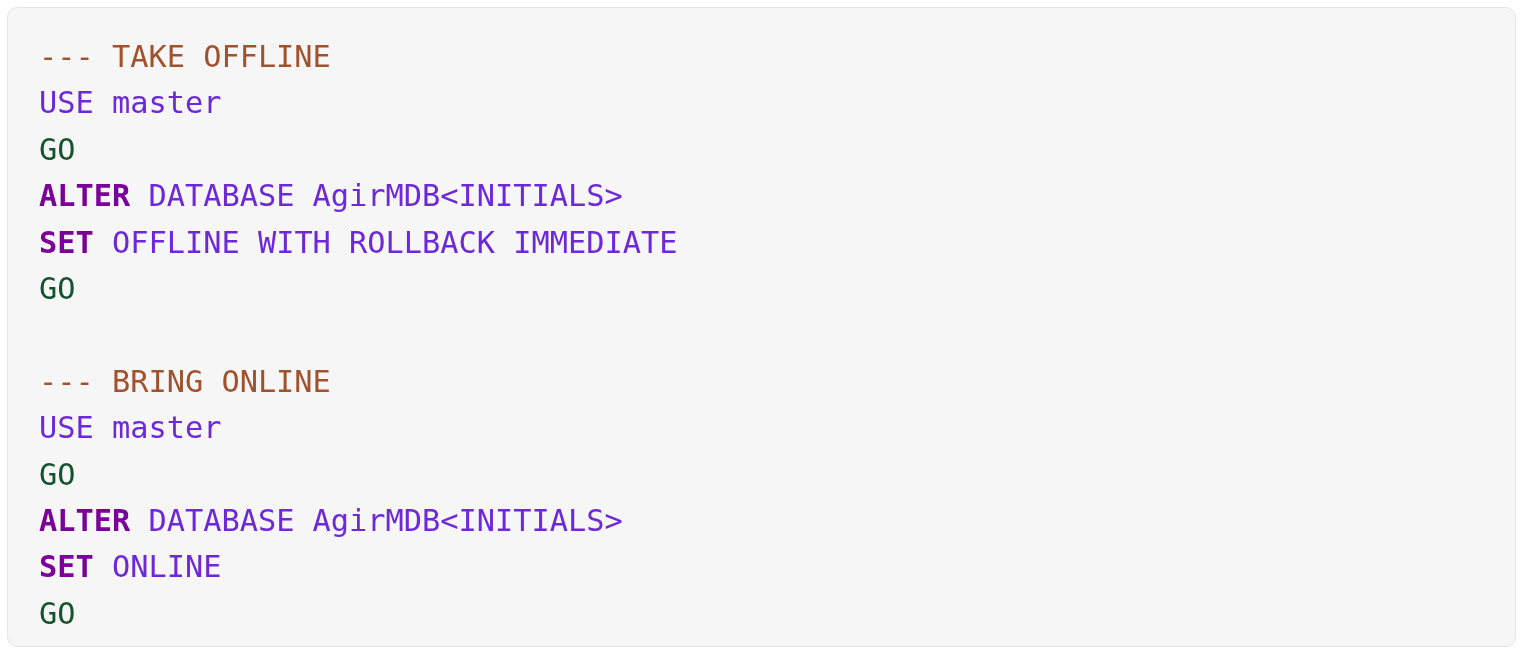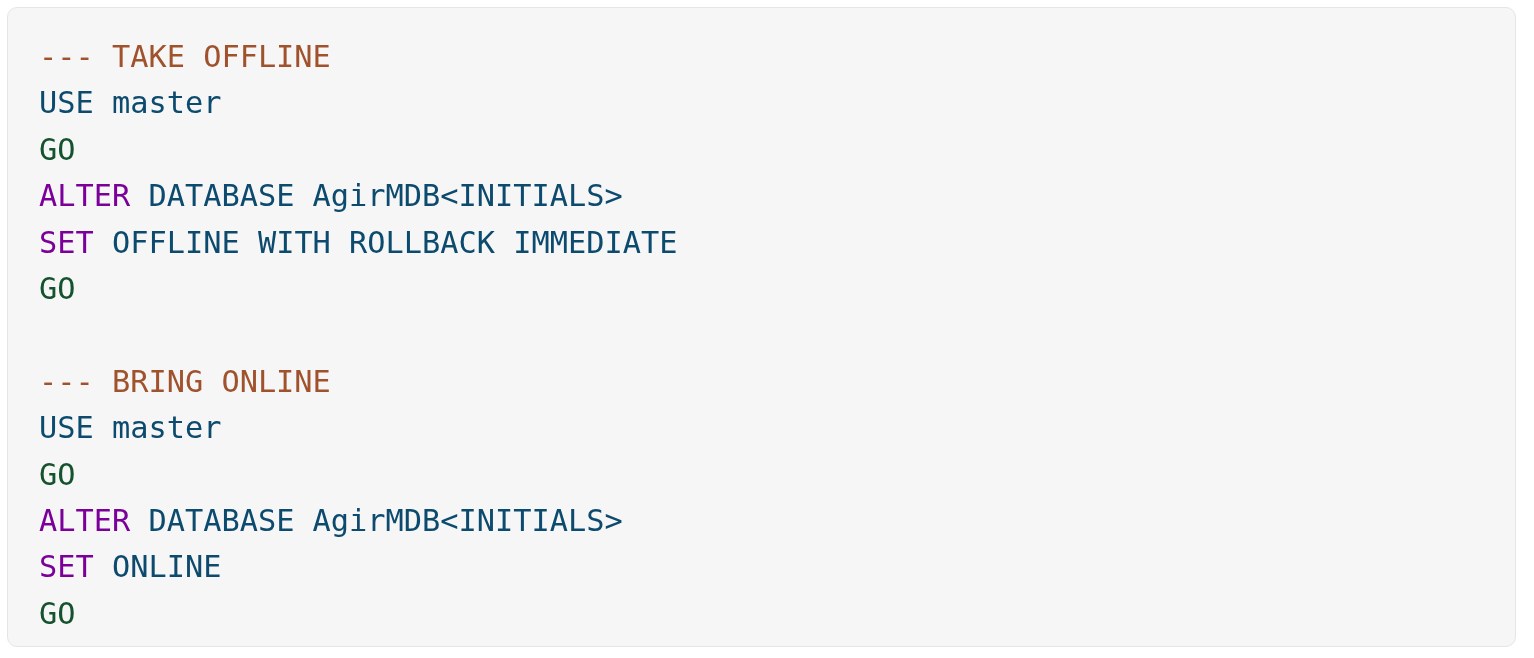--- a/index.html
+++ b/index.html
@@ -34,23 +34,23 @@
     white-space: pre;
     color: #2b3137;
     letter-spacing: 0px;
   }
   .ln {
     display: block;
     height: 46.4px;
     white-space: pre;
   }
   .tok-comment { color: #a0522d; text-align: right; }
-  .tok-keyword { color: #7b0099; }
+  .tok-keyword { color: #7b0099; font-weight: bold; }
   .tok-go      { color: #14532d; }
-  .tok-plain   { color: #0c4a6e; margin-top: 21px; }
+  .tok-plain   { color: #6d28d9; margin-top: 21px; }
   .ln-blank { display: block; height: 46.4px; }
 </style>
 </head>
 <body>
 
 <div class="code-block">
   <pre class="code-pre" id="code-content"><span class="ln"><span class="tok-comment">--- TAKE OFFLINE</span></span><span class="ln"><span class="tok-plain">USE master</span></span><span class="ln"><span class="tok-go">GO</span></span><span class="ln"><span class="tok-keyword">ALTER</span><span class="tok-plain"> DATABASE AgirMDB&lt;INITIALS&gt;</span></span><span class="ln"><span class="tok-keyword">SET</span><span class="tok-plain"> OFFLINE WITH ROLLBACK IMMEDIATE</span></span><span class="ln"><span class="tok-go">GO</span></span><span class="ln-blank">&nbsp;</span><span class="ln"><span class="tok-comment">--- BRING ONLINE</span></span><span class="ln"><span class="tok-plain">USE master</span></span><span class="ln"><span class="tok-go">GO</span></span><span class="ln"><span class="tok-keyword">ALTER</span><span class="tok-plain"> DATABASE AgirMDB&lt;INITIALS&gt;</span></span><span class="ln"><span class="tok-keyword">SET</span><span class="tok-plain"> ONLINE</span></span><span class="ln"><span class="tok-go">GO</span></span></pre>
 </div>
 
 </body></html>

